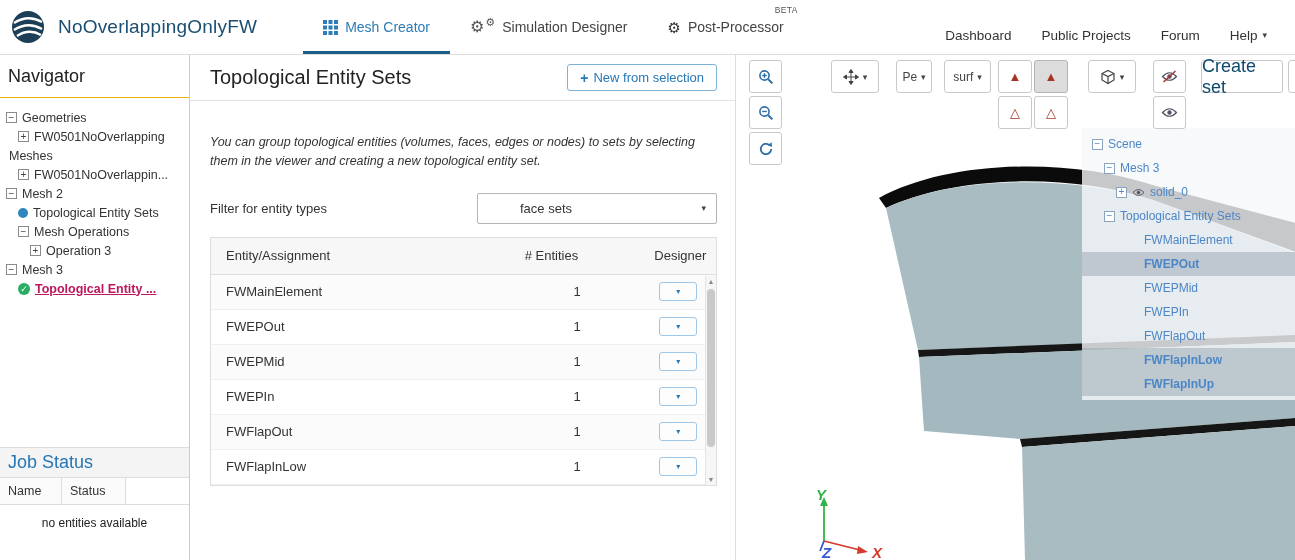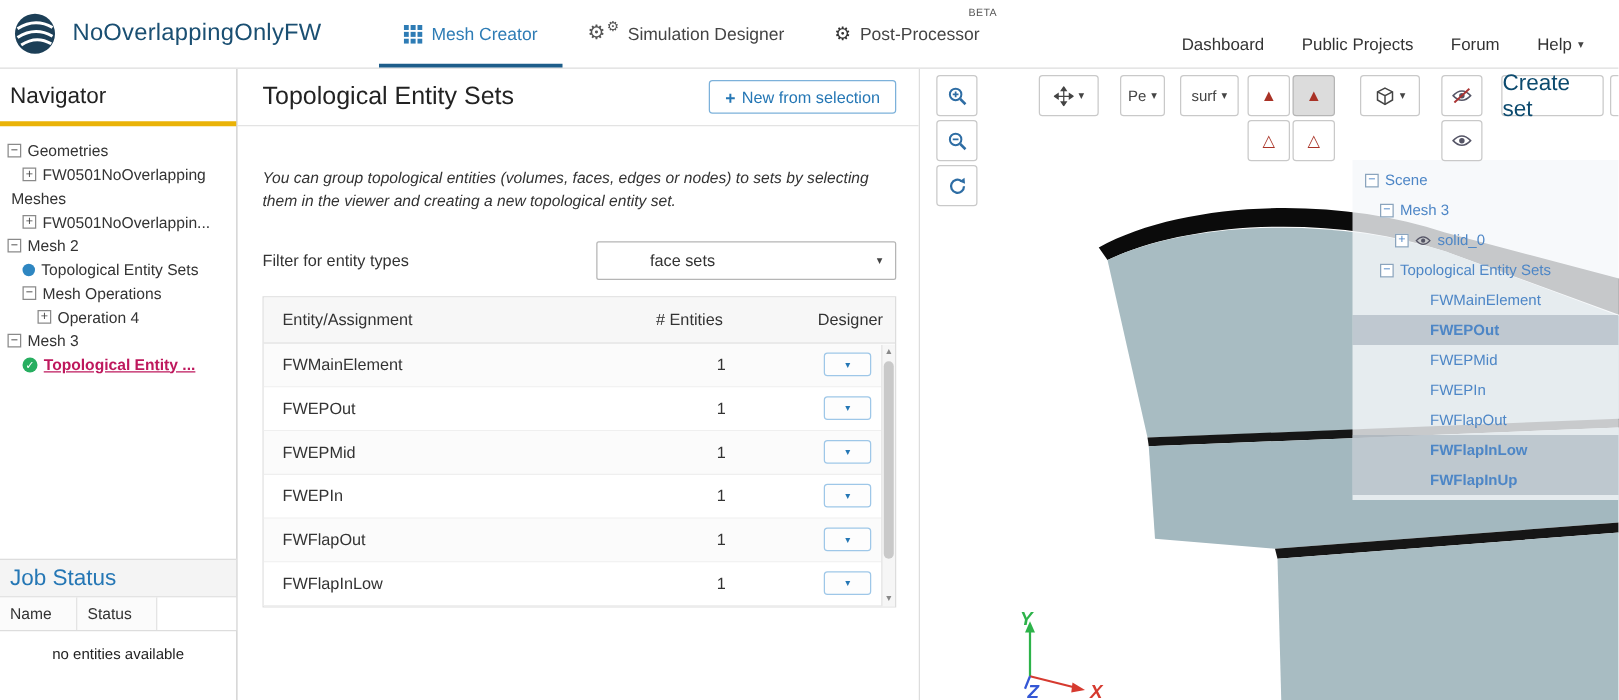--- a/index.html
+++ b/index.html
@@ -23,21 +23,21 @@
   .gear.small { font-size:11px; margin-left:-6px; margin-top:-10px; }
   .gear.dark { color:#333; font-size:15px; }
   .nav-links { margin-left:auto; display:flex; align-items:center; gap:30px;
     margin-right:28px; font-size:13.5px; color:#333; }
   .nav-link { cursor:pointer; display:flex; align-items:center; gap:5px; white-space:nowrap;margin-top:16px; }
   .caret { font-size:9px; color:#444; }
   
   .sidebar { position:absolute; top:55px; left:0; width:190px; bottom:0; background:#fff;
     border-right:1px solid #ccc; z-index:10; }
   .nav-title { font-size:18px; font-weight:400; color:#222; padding:11px 8px 10px;
-    border-bottom:4px solid #eab308; }
+    border-bottom:1px solid #eab308; }
   .tree { padding-top:10px; font-size:12.5px; color:#333; }
   .tree-row { display:flex; align-items:center; height:19px; white-space:nowrap; cursor:pointer; }
   .ind0 { padding-left:6px; } .ind0n { padding-left:9px; }
   .ind1 { padding-left:18px; } .ind2 { padding-left:30px; }
   .tbox { display:inline-flex; width:11px; height:11px; border:1px solid #8a8a8a; background:#fff;
     color:#444; font-size:10px; line-height:1; align-items:center; justify-content:center;
     margin-right:5px; flex:none; }
   .dot-blue { width:10px; height:10px; border-radius:50%; background:#2e86c1; margin-right:5px; flex:none; }
   .check-green { width:12px; height:12px; border-radius:50%; background:#27ae60; color:#fff;
     font-size:9px; line-height:12px; text-align:center; margin-right:5px; font-weight:bold; flex:none; }
@@ -180,21 +180,21 @@
       <div class="tree-row ind1">
         <span class="dot-blue"></span>
         <span class="t-label">Topological Entity Sets</span>
       </div>
       <div class="tree-row ind1">
         <span class="tbox">−</span>
         <span class="t-label">Mesh Operations</span>
       </div>
       <div class="tree-row ind2">
         <span class="tbox">+</span>
-        <span class="t-label">Operation 4</span>
+        <span class="t-label">Operation 3</span>
       </div>
       <div class="tree-row ind0">
         <span class="tbox">−</span>
         <span class="t-label">Mesh 3</span>
       </div>
       <div class="tree-row ind1">
         <span class="check-green">✓</span>
         <span class="t-label selected">Topological Entity ...</span>
       </div>
     </div>

